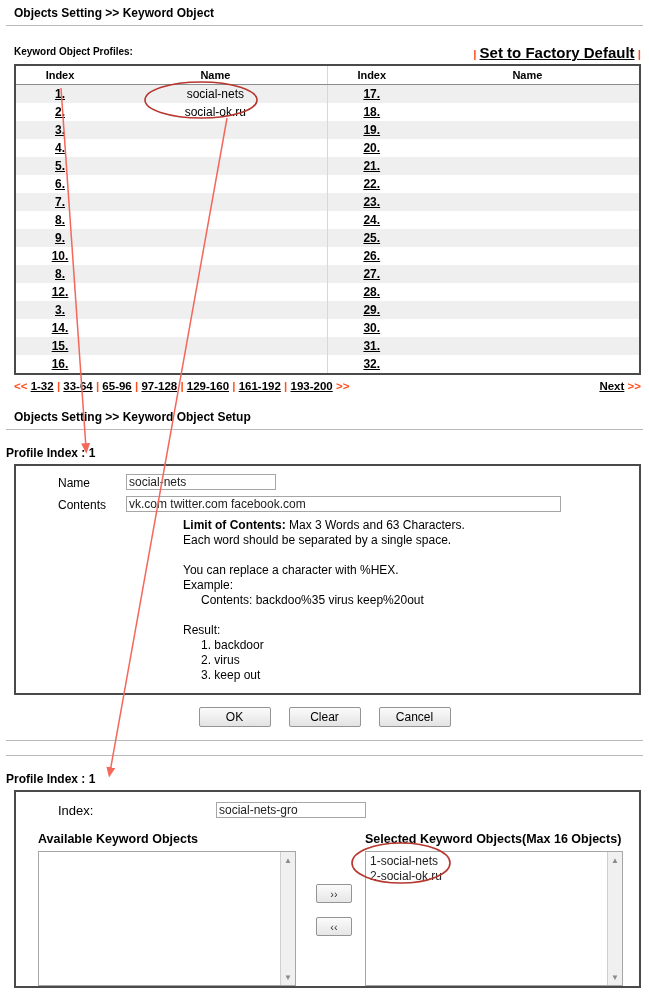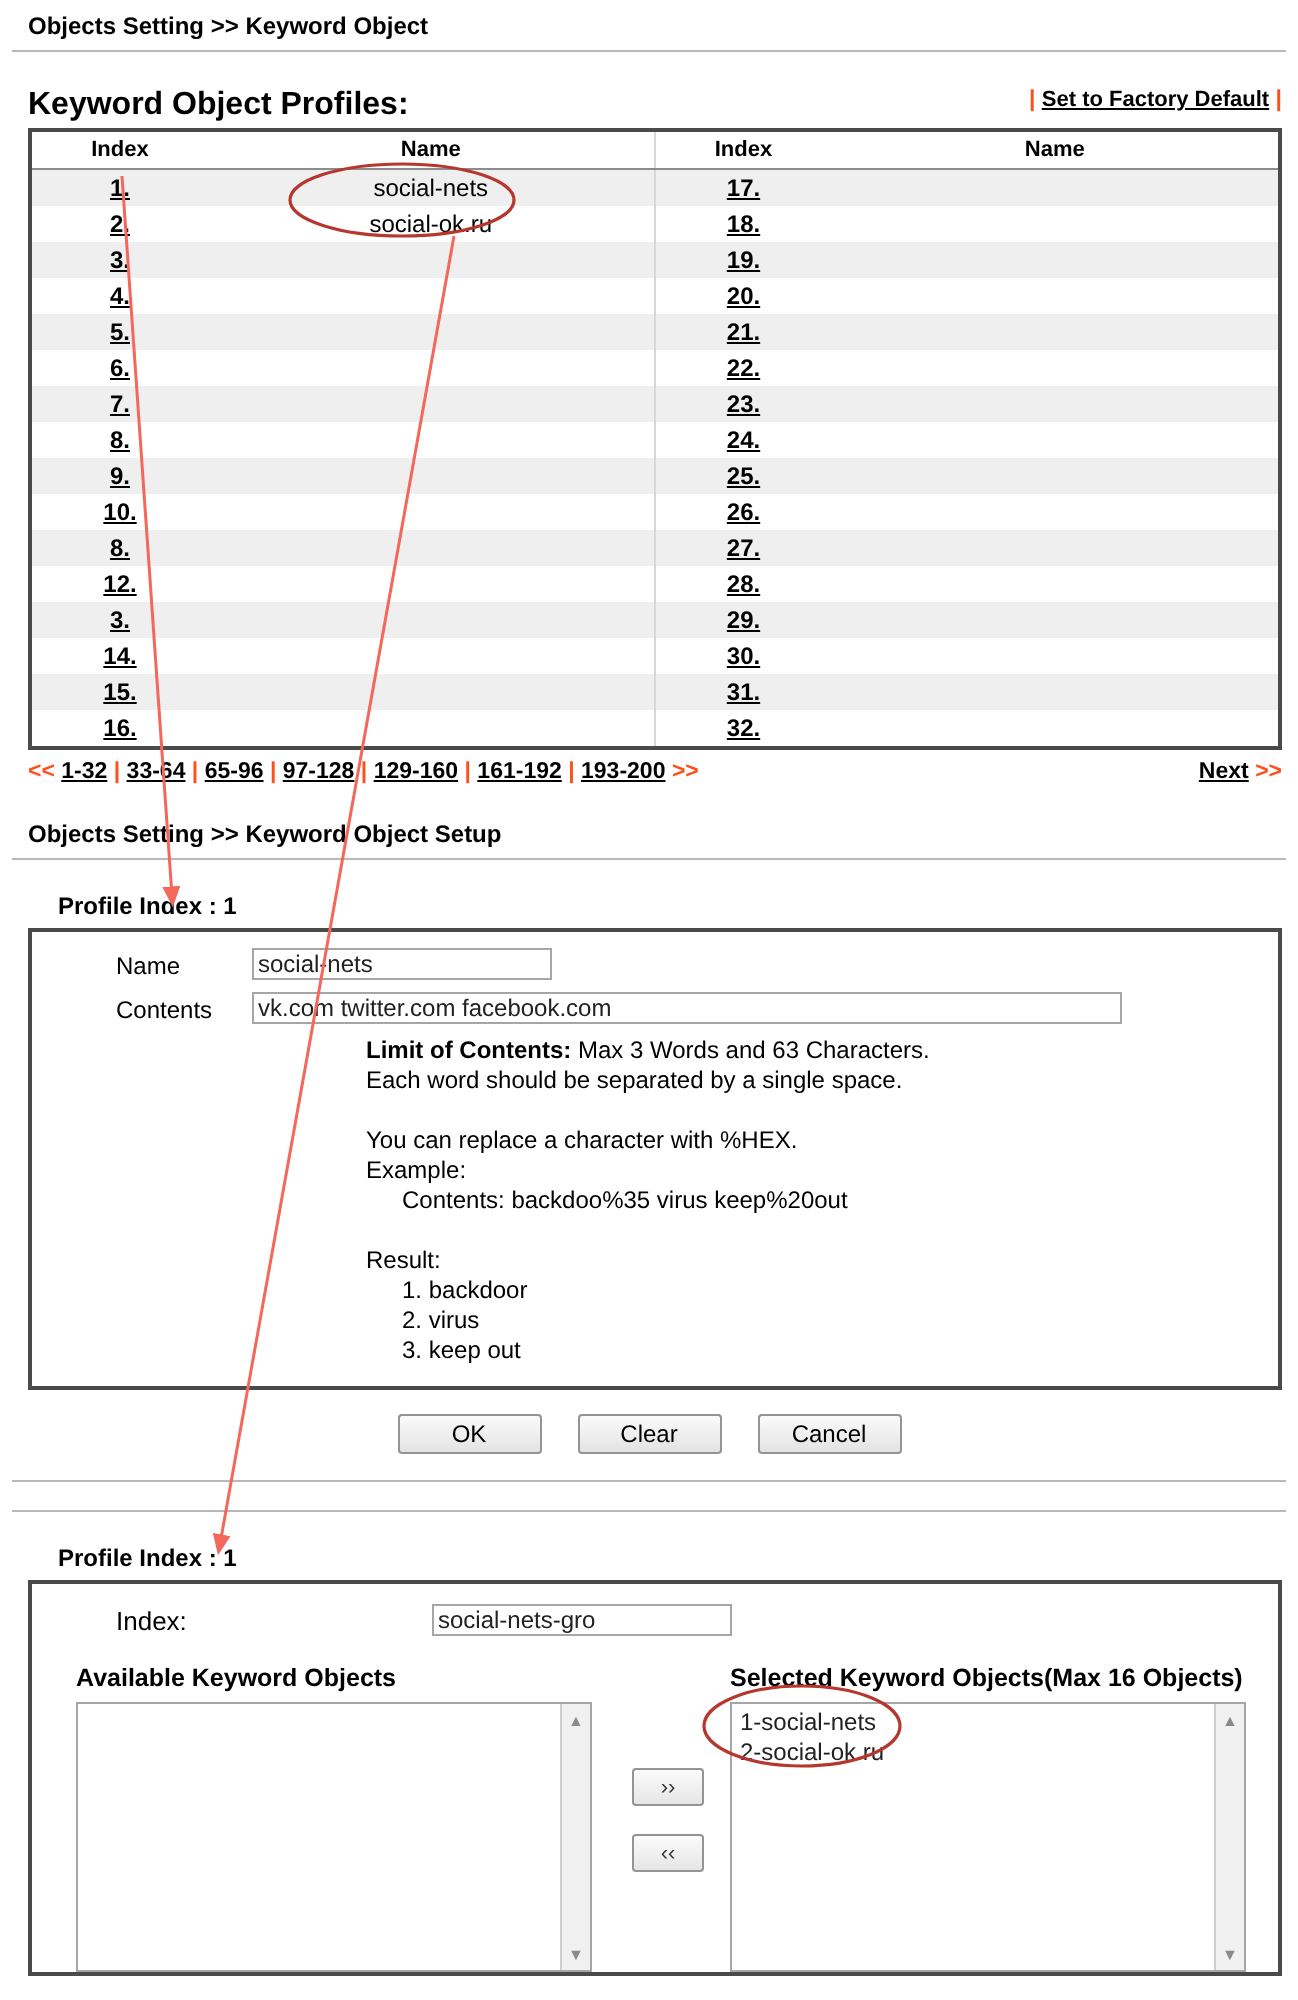--- a/index.html
+++ b/index.html
@@ -33,34 +33,34 @@
     margin: 5px 6px 0 6px;
   }
 
   
   .profiles-bar {
     position: relative;
     height: 16px;
     margin-top: 18px;
     padding-left: 14px;
   }
-  .profiles-label { font-weight: bold; font-size: 16px; }
+  .profiles-label { font-weight: bold; font-size: 10px; }
   .factory-wrap {
     position: absolute;
     right: 8px;
     top: 0;
     font-size: 11.5px;
     white-space: nowrap;
   }
   .pipe { color: #ff4f1a; font-weight: bold; }
   .factory-link {
     color: #000;
     text-decoration: underline;
     font-weight: bold;
-    font-size: 11px;
+    font-size: 15px;
     cursor: pointer;
     text-align: right;
   }
 
   
   .tbl-wrap {
     margin: 4px 8px 0 14px;
     border: 2px solid #4a4a4a;
     background: #fff;
   }
@@ -110,21 +110,21 @@
     font-weight: bold;
     font-size: 11.5px;
     cursor: pointer;
   }
   .pager-right { position: absolute; right: 0; top: 0; white-space: nowrap; }
 
   
   .profile-index {
     font-weight: bold;
     font-size: 12px;
-    padding-left: 29px;
+    padding-left: 6px;
     margin-top: 16px;
   }
   .panel {
     margin: 4px 8px 0 14px;
     border: 2px solid #4a4a4a;
     background: #fff;
   }
 
   .frow { display: flex; align-items: flex-start; }
   .flabel {

